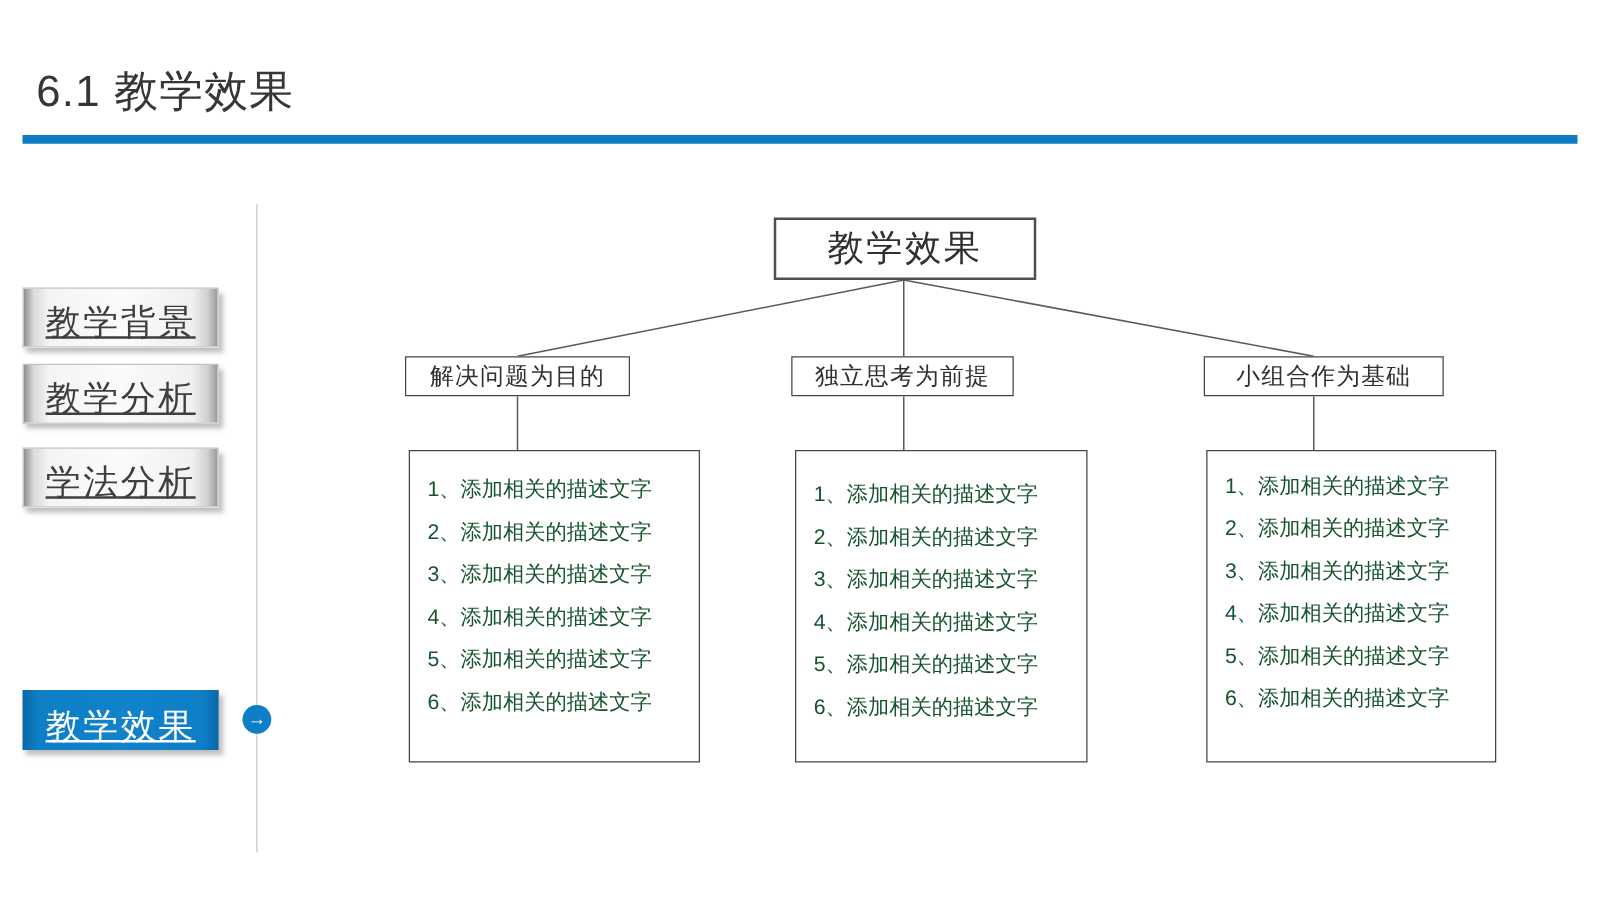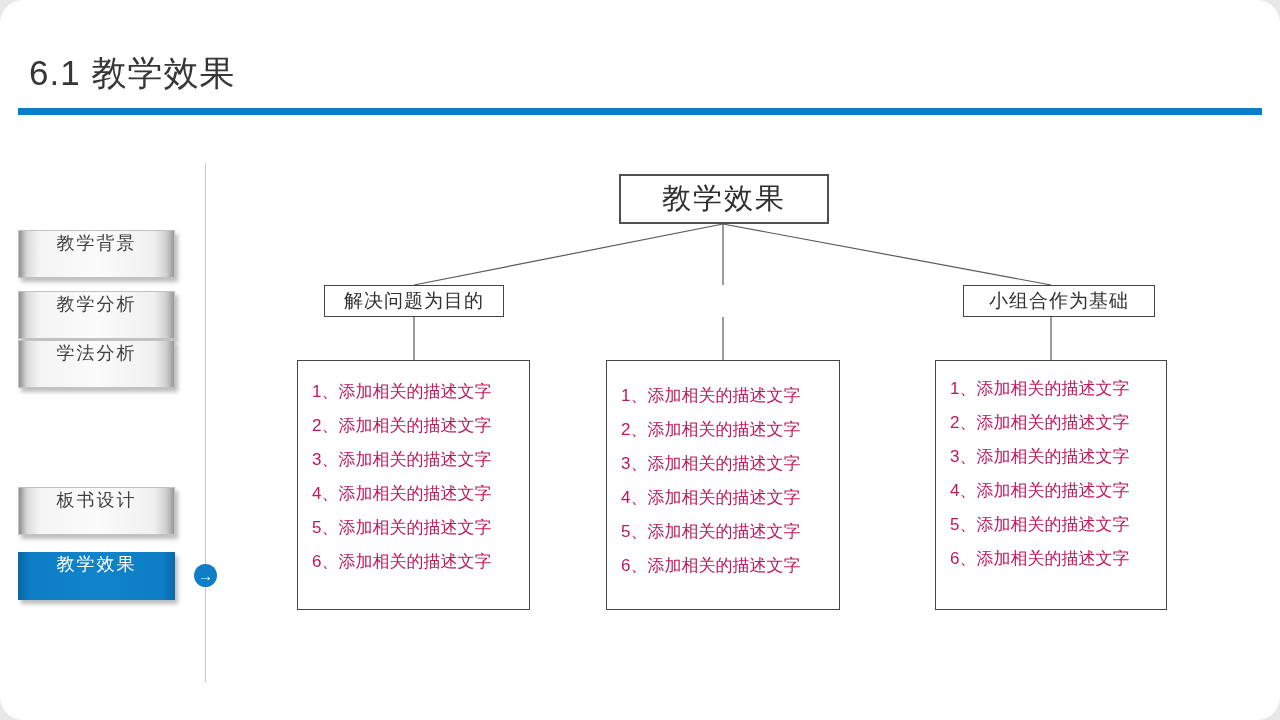--- a/index.html
+++ b/index.html
@@ -1,47 +1,48 @@
 <!DOCTYPE html>
 <html><head>
 <meta charset="utf-8">
 <style>
   * { margin:0; padding:0; box-sizing:border-box; }
   html,body { background:#e8e8e8; }
   body { font-family:"Liberation Sans","DejaVu Sans",sans-serif; }
   .slide {
     position:relative; width:1280px; height:720px;
-    background:#ffffff; overflow:hidden; margin:0 auto;border-radius:23px;
+    background:#ffffff; overflow:hidden; margin:0 auto;
   }
 
   
   .page-title {
     position:absolute; left:29px; top:50px;
     font-size:35px; font-weight:300; color:#363636; letter-spacing:1px;
   }
   .title-rule {
     position:absolute; left:18px; right:18px; top:108px; height:7px;
     background:#0e7cc2;
   }
 
   
   .side-btn {
     position:absolute; left:18px; width:157px; height:48px;
-    display:flex; align-items:flex-start; justify-content:center;
-    font-size:18px; color:#3f3f3f; letter-spacing:2px;
+    display:flex; align-items:flex-end; justify-content:center;
+    font-size:28px; color:#3f3f3f; letter-spacing:2px;
     background:linear-gradient(90deg,#8d8d8d 0%,#d9d9d9 5%,#f4f4f4 13%,#fbfbfb 50%,#f0f0f0 87%,#cfcfcf 95%,#989898 100%);
     border:1px solid #c2c2c2;
     box-shadow:3px 4px 4px rgba(110,110,110,.45);
     cursor:pointer;
+    text-decoration:underline;
   }
   .side-btn.active {
     background:linear-gradient(90deg,#0a67a5 0%,#0e7ec6 8%,#1083cb 50%,#0e7ec6 92%,#0a67a5 100%);
     color:#ffffff; border:none;
   }
-  .btn-1{top:230px;} .btn-2{top:291px;} .btn-3{top:340px;}
+  .btn-1{top:230px;} .btn-2{top:291px;} .btn-3{top:358px;}
   .btn-4{top:423px;} .btn-5{top:487px;} .btn-6{top:552px;}
 
   .v-divider {
     position:absolute; left:205px; top:163px; width:1px; height:519px;
     background:#c7c7c7;
   }
   .nav-arrow {
     position:absolute; left:194px; top:564px; width:23px; height:23px;
     border-radius:50%; background:#0e7ec6; color:#ffffff;
     display:flex; align-items:center; justify-content:center;
@@ -63,21 +64,21 @@
     display:flex; align-items:center; justify-content:center;
     font-size:19px; color:#303030; letter-spacing:1px;
   }
   .branch-1{left:324px; width:180px;}
   .branch-2{left:633px; width:178px;}
   .branch-3{left:963px; width:192px;}
 
   .list-box {
     position:absolute; top:360px; height:250px;
     border:1.5px solid #454545; background:#ffffff;
-    font-size:17px; color:#be185d;
+    font-size:17px; color:#14532d;margin-left:30px;
   }
   .list-1{left:297px; width:233px; padding:14px 8px 0 14px;}
   .list-2{left:606px; width:234px; padding:18px 8px 0 14px;}
   .list-3{left:935px; width:232px; padding:11px 8px 0 14px;}
   .list-box .item { height:34px; line-height:34px; white-space:nowrap; }
 </style>
 </head>
 <body>
 
 <div class="slide">
@@ -87,23 +88,20 @@
 
   <div class="side-btn btn-1">
     <span>教学背景</span>
   </div>
   <div class="side-btn btn-2">
     <span>教学分析</span>
   </div>
   <div class="side-btn btn-3">
     <span>学法分析</span>
   </div>
-  <div class="side-btn btn-5">
-    <span>板书设计</span>
-  </div>
   <div class="side-btn active btn-6">
     <span>教学效果</span>
   </div>
 
   <div class="v-divider"></div>
   <div class="nav-arrow">→</div>
 
   <svg class="connectors" viewBox="0 0 1280 720" xmlns="http://www.w3.org/2000/svg">
     <g stroke="#595959" stroke-width="1.2" fill="none">
       <line x1="723" y1="224" x2="414" y2="285"></line>
@@ -111,20 +109,21 @@
       <line x1="723" y1="224" x2="1051" y2="285"></line>
       <line x1="414" y1="317" x2="414" y2="360"></line>
       <line x1="723" y1="317" x2="723" y2="360"></line>
       <line x1="1051" y1="317" x2="1051" y2="360"></line>
     </g>
   </svg>
 
   <div class="root-box">教学效果</div>
 
   <div class="branch-box branch-1">解决问题为目的</div>
+  <div class="branch-box branch-2">独立思考为前提</div>
   <div class="branch-box branch-3">小组合作为基础</div>
 
   <div class="list-box list-1">
     <div class="item">1、添加相关的描述文字</div>
     <div class="item">2、添加相关的描述文字</div>
     <div class="item">3、添加相关的描述文字</div>
     <div class="item">4、添加相关的描述文字</div>
     <div class="item">5、添加相关的描述文字</div>
     <div class="item">6、添加相关的描述文字</div>
   </div>

